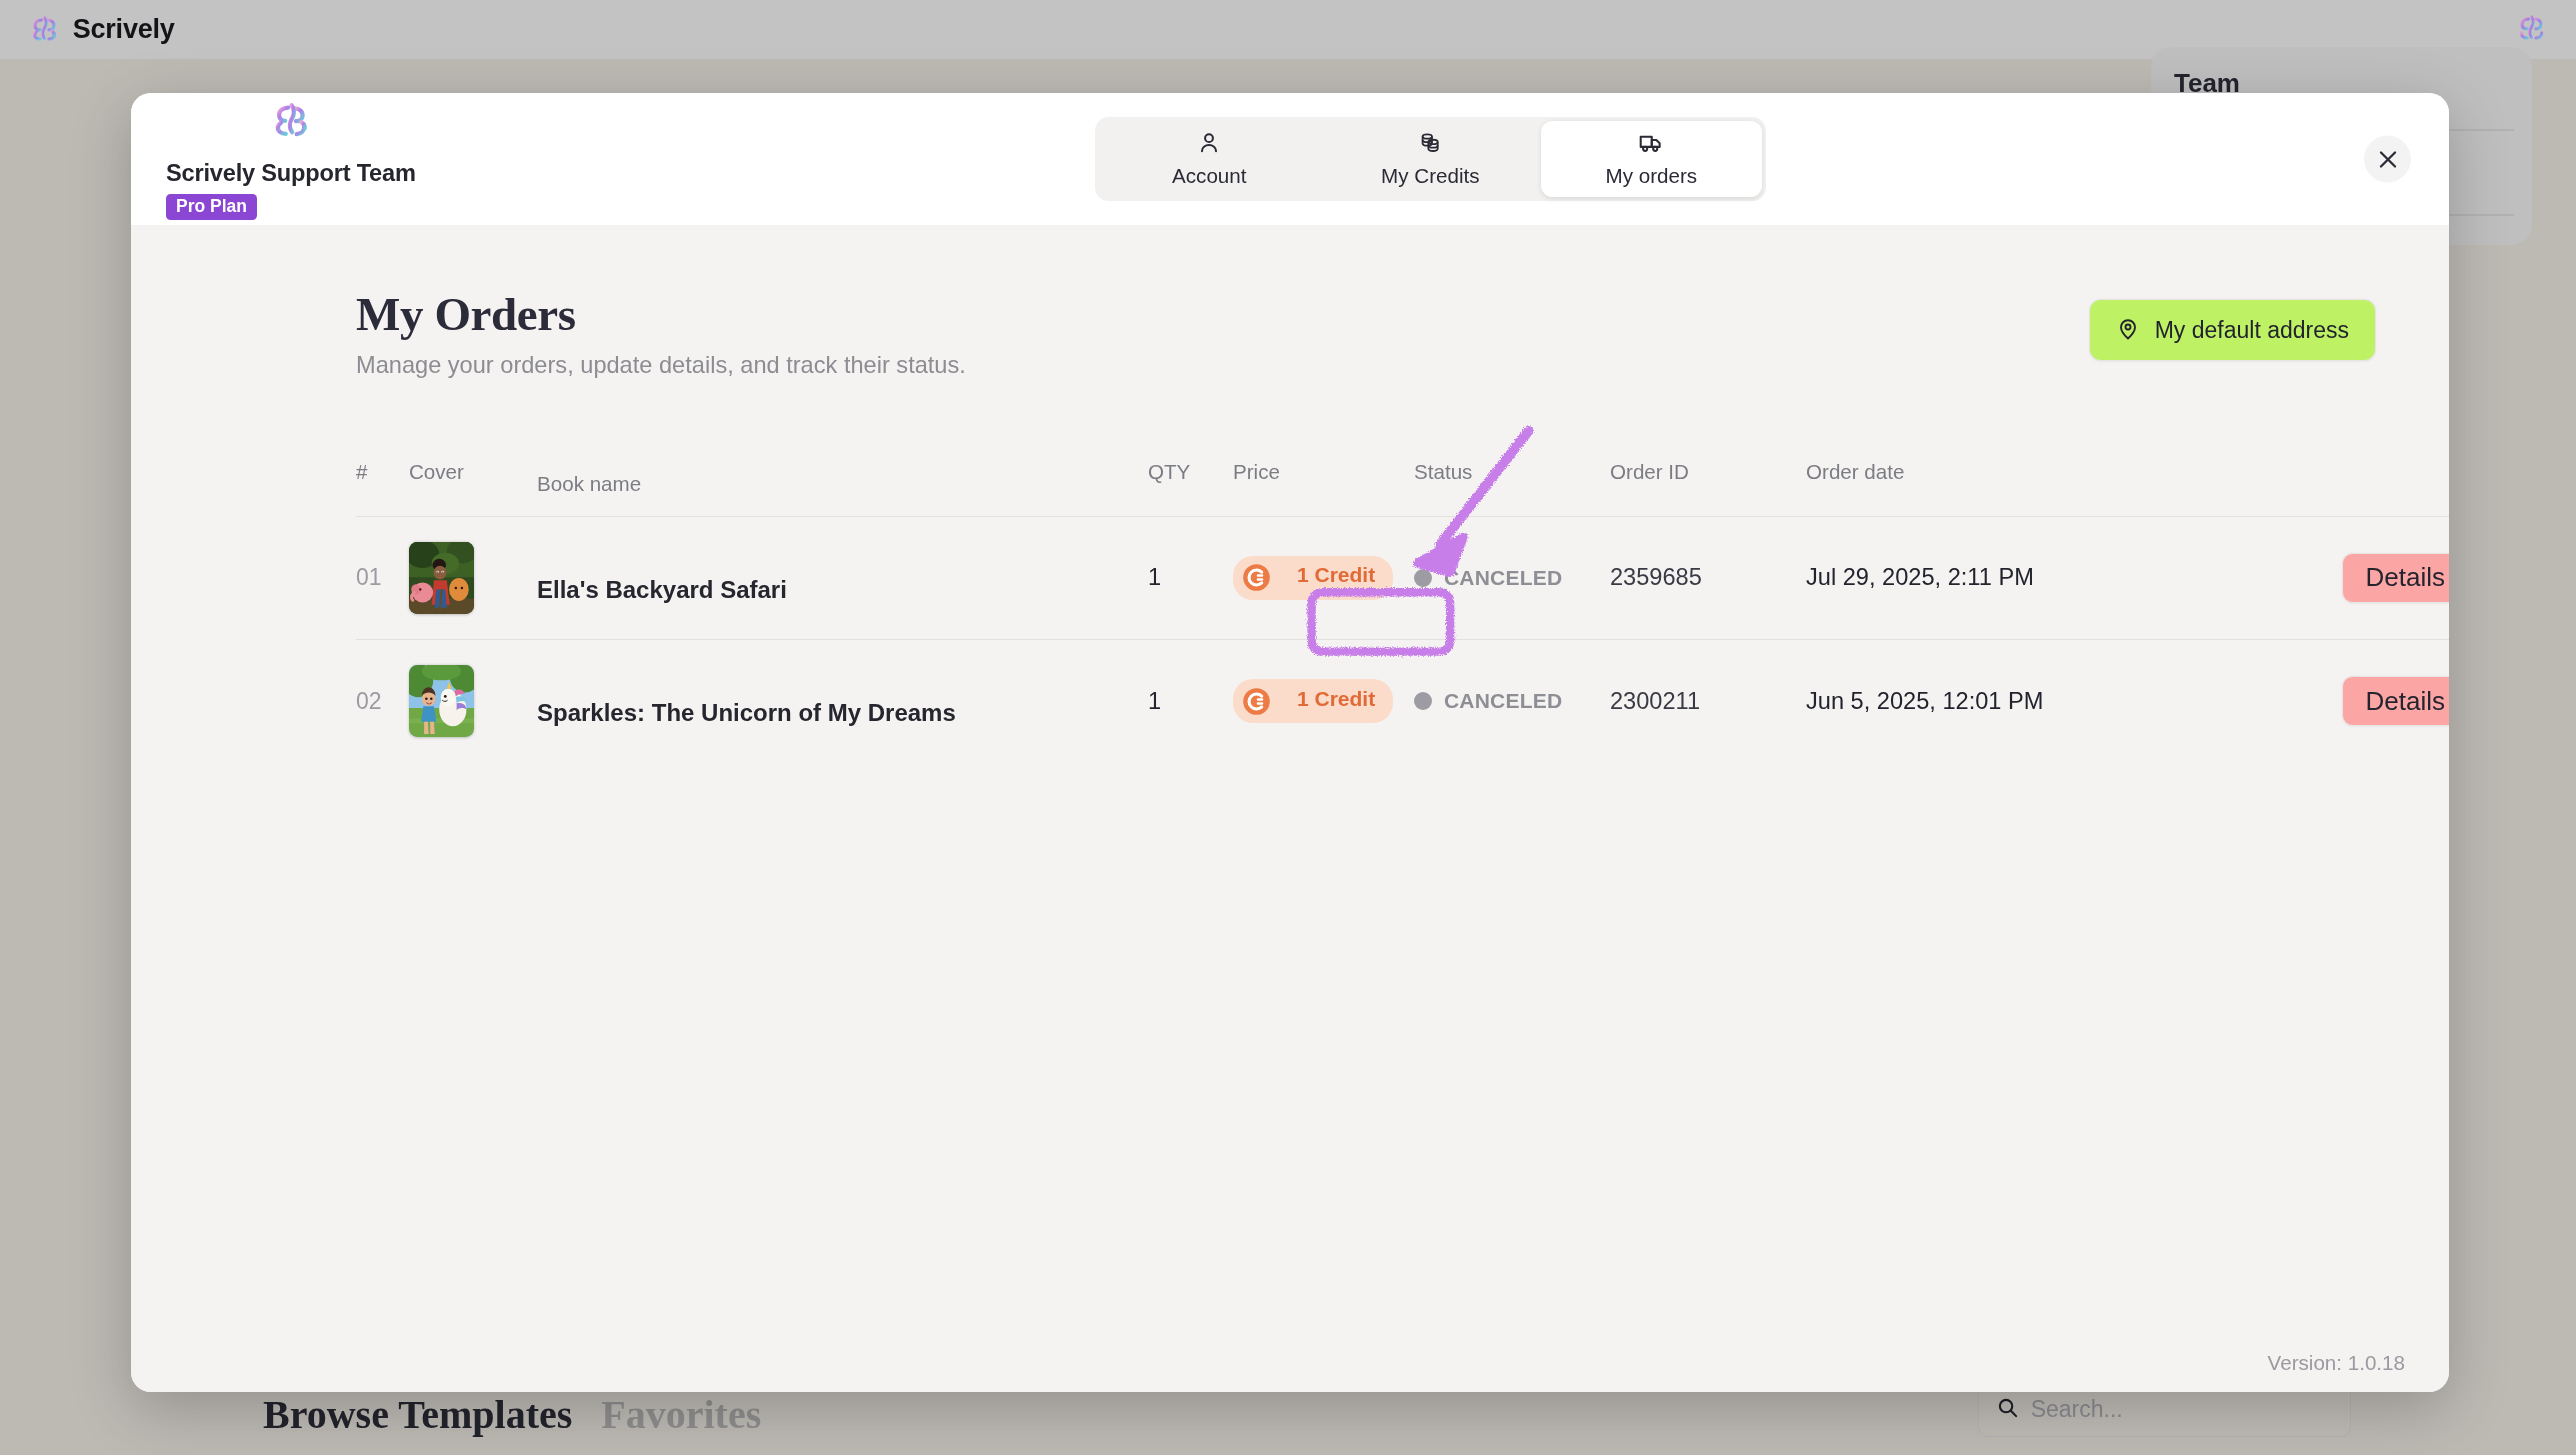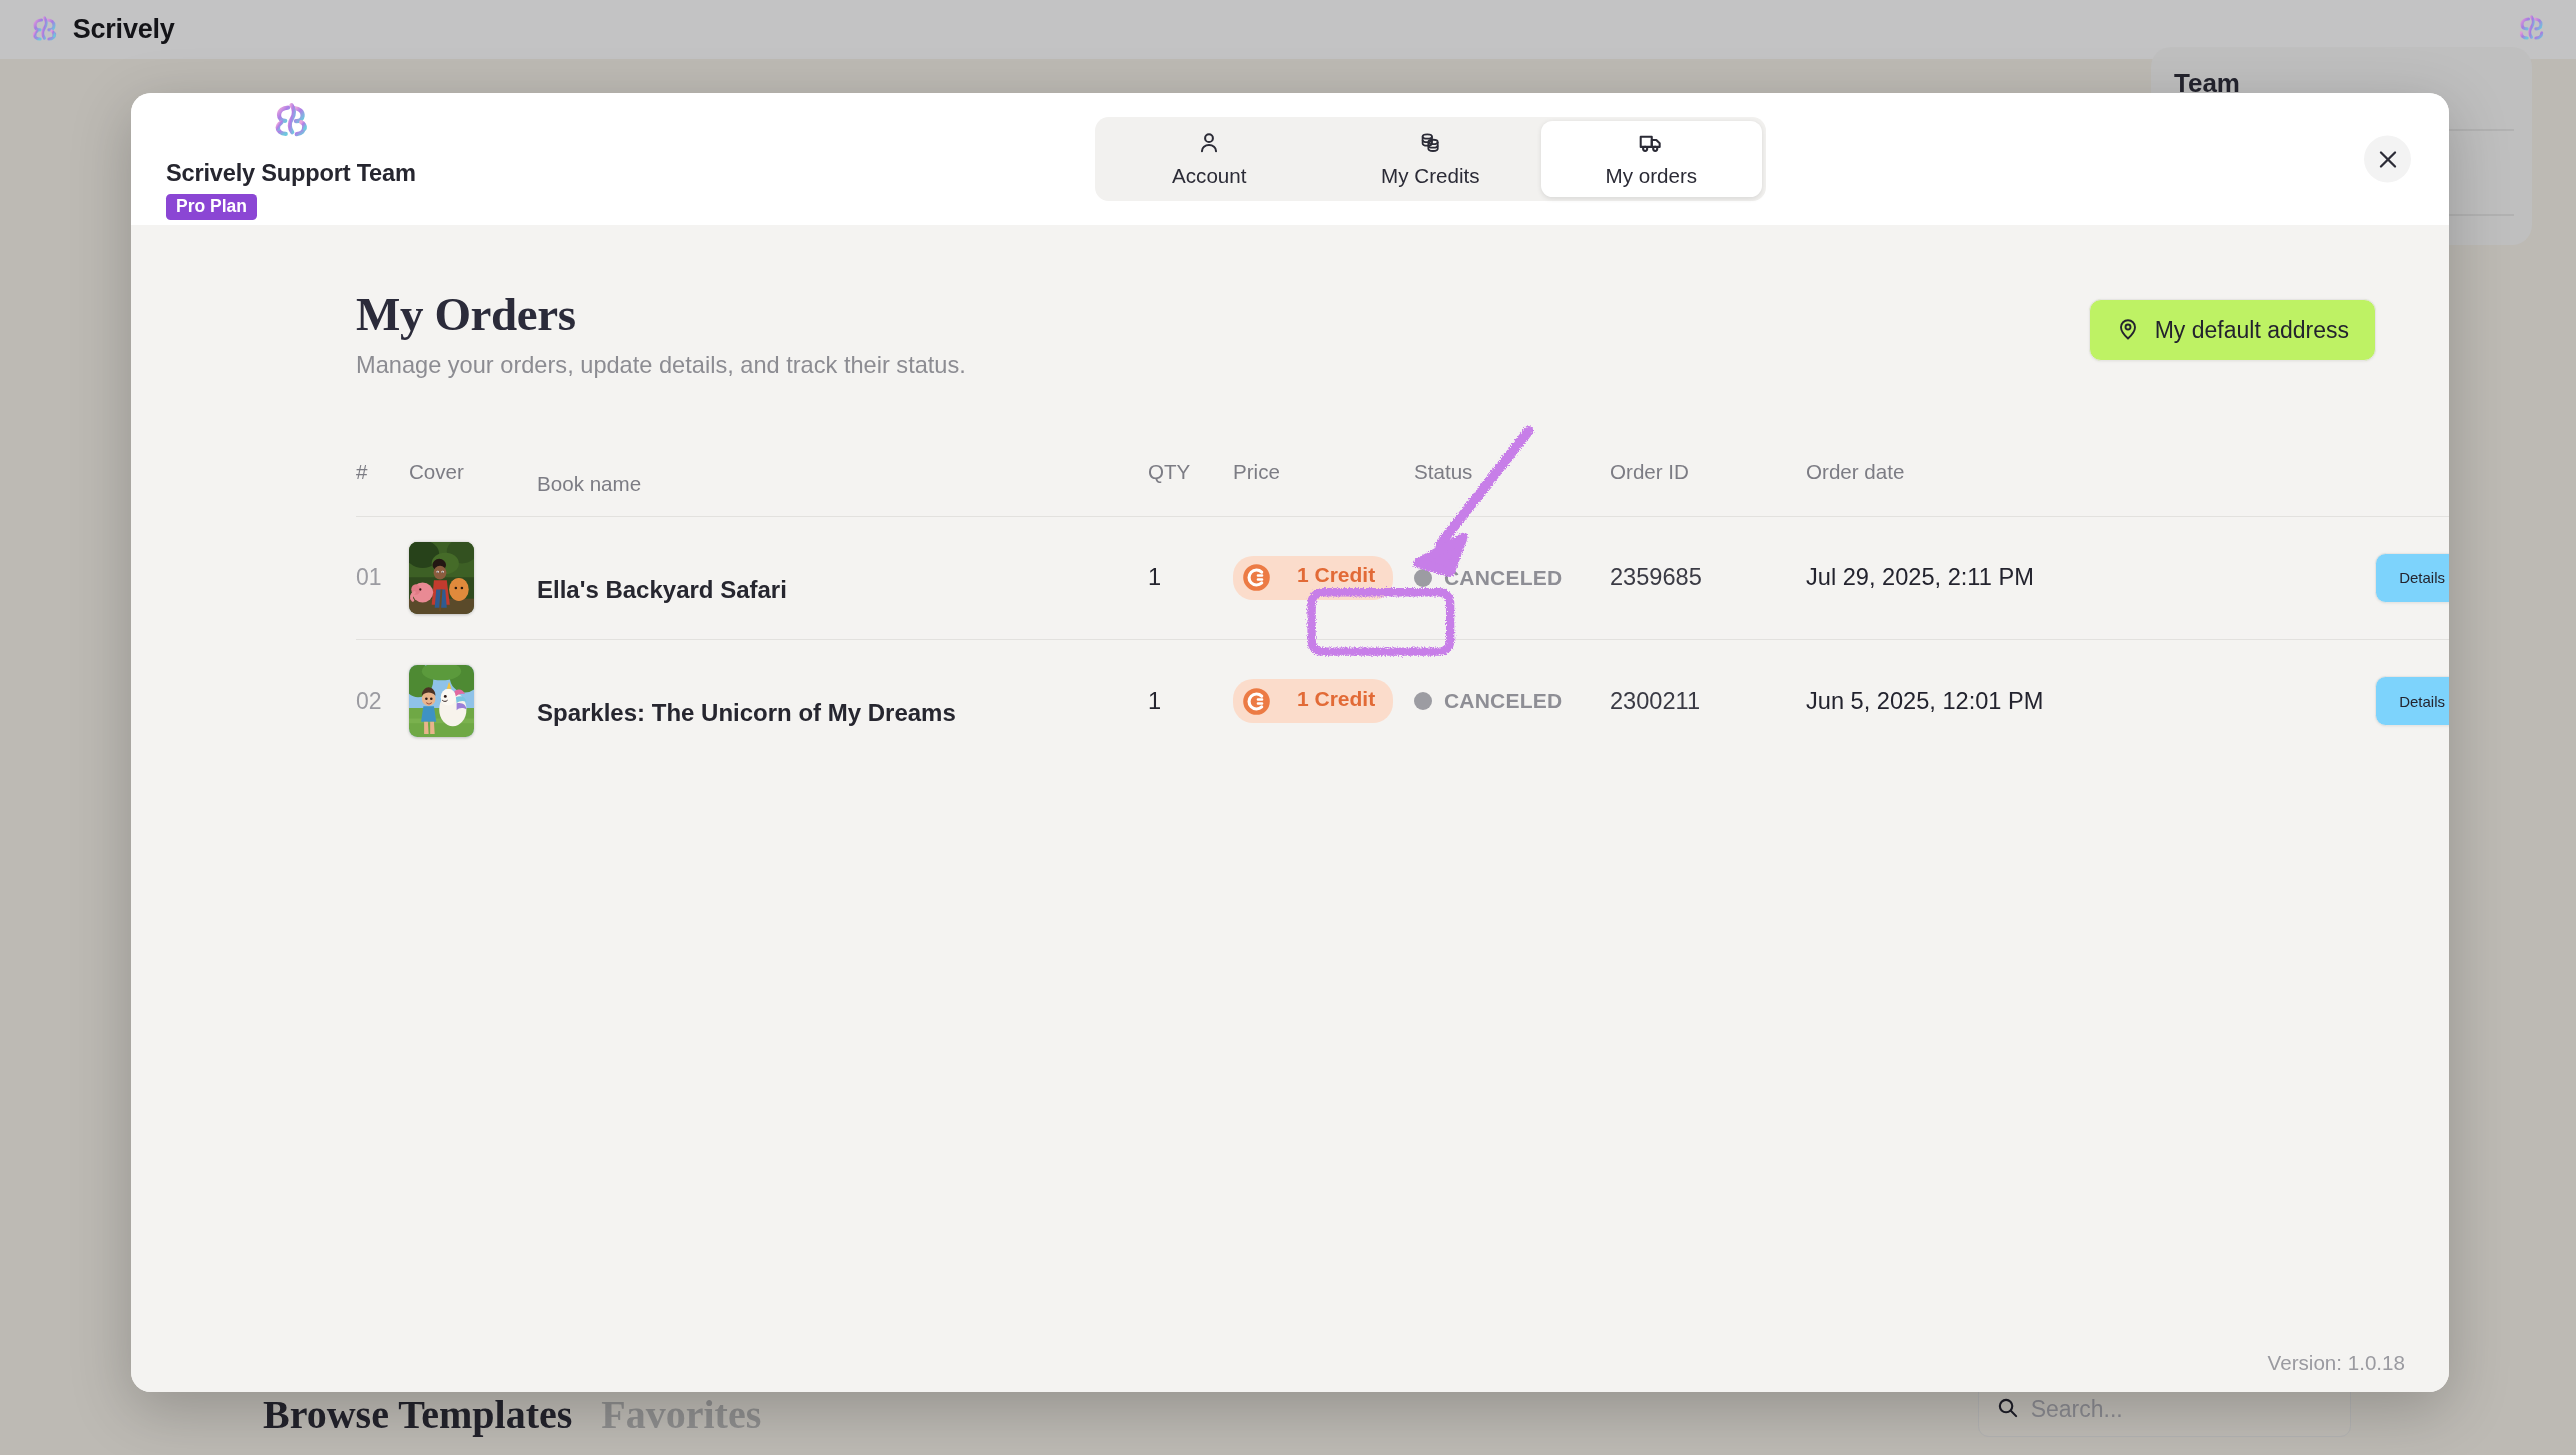--- a/index.html
+++ b/index.html
@@ -367,24 +367,24 @@
     font-size: 23.6px;
     color: #3a3a44;
   }
   .cell-date {
     font-size: 23.6px;
     color: #23232e;
   }
   .details-button {
     height: 50px;
     padding: 0 23px;
-    background: #7dd3fc;
+    background: #fca5a5;
     border: 1.5px solid #e6e5e3;
     border-radius: 10.7px;
-    font-size: 15px;
+    font-size: 26px;
     color: #24242e;
     cursor: pointer;
     font-family: "Liberation Sans", sans-serif;
     box-shadow: 0 0.8px 2.3px rgba(0,0,0,0.05);
   }
 
   #modal-footer {
     position: absolute;
     right: 44px;
     bottom: 16.7px;

